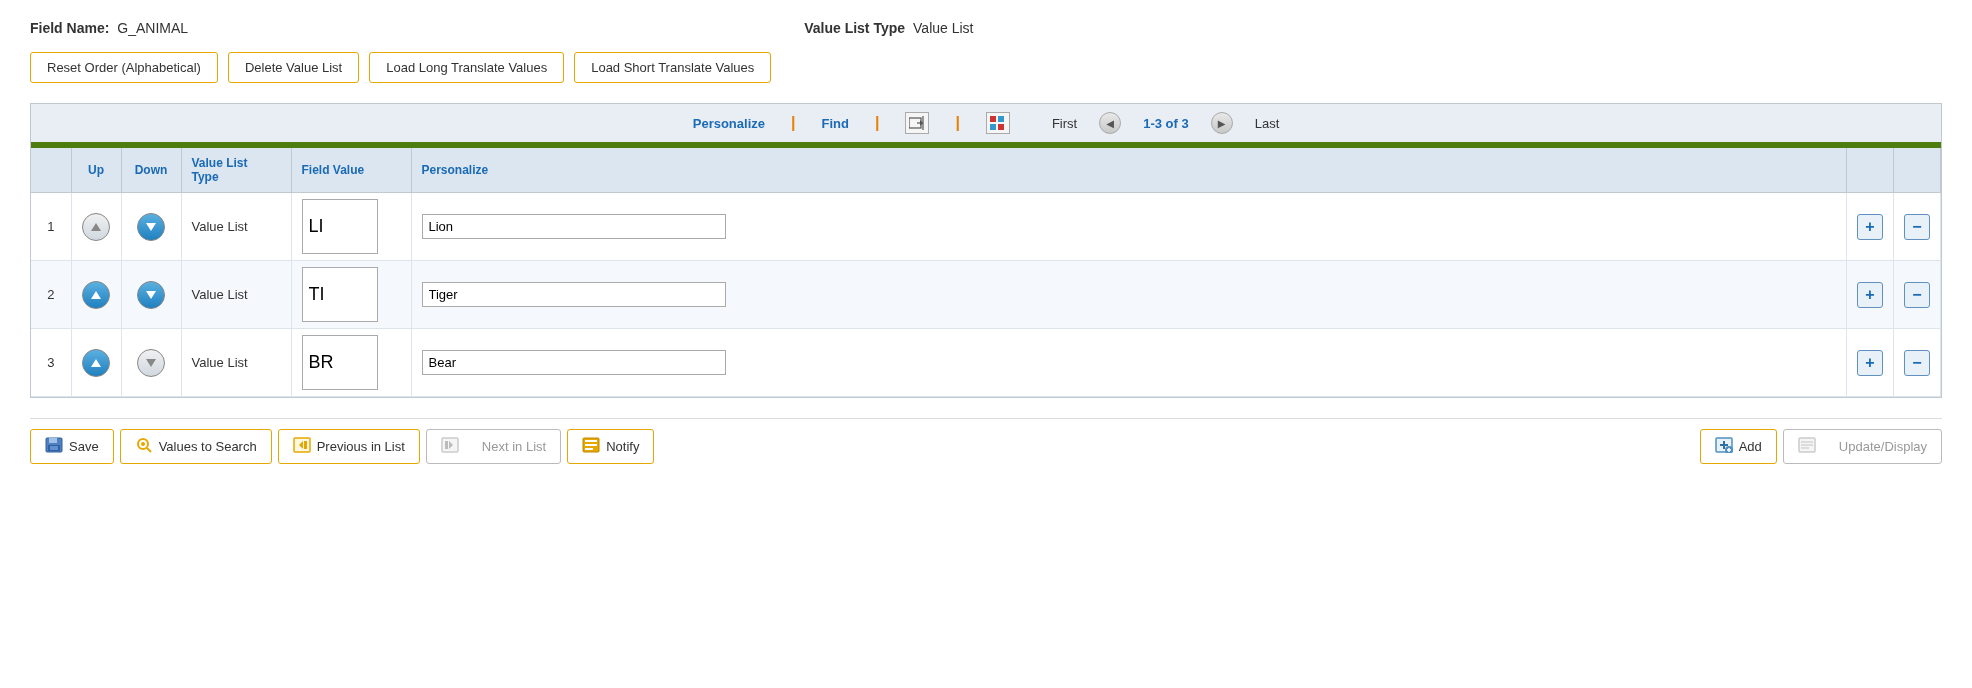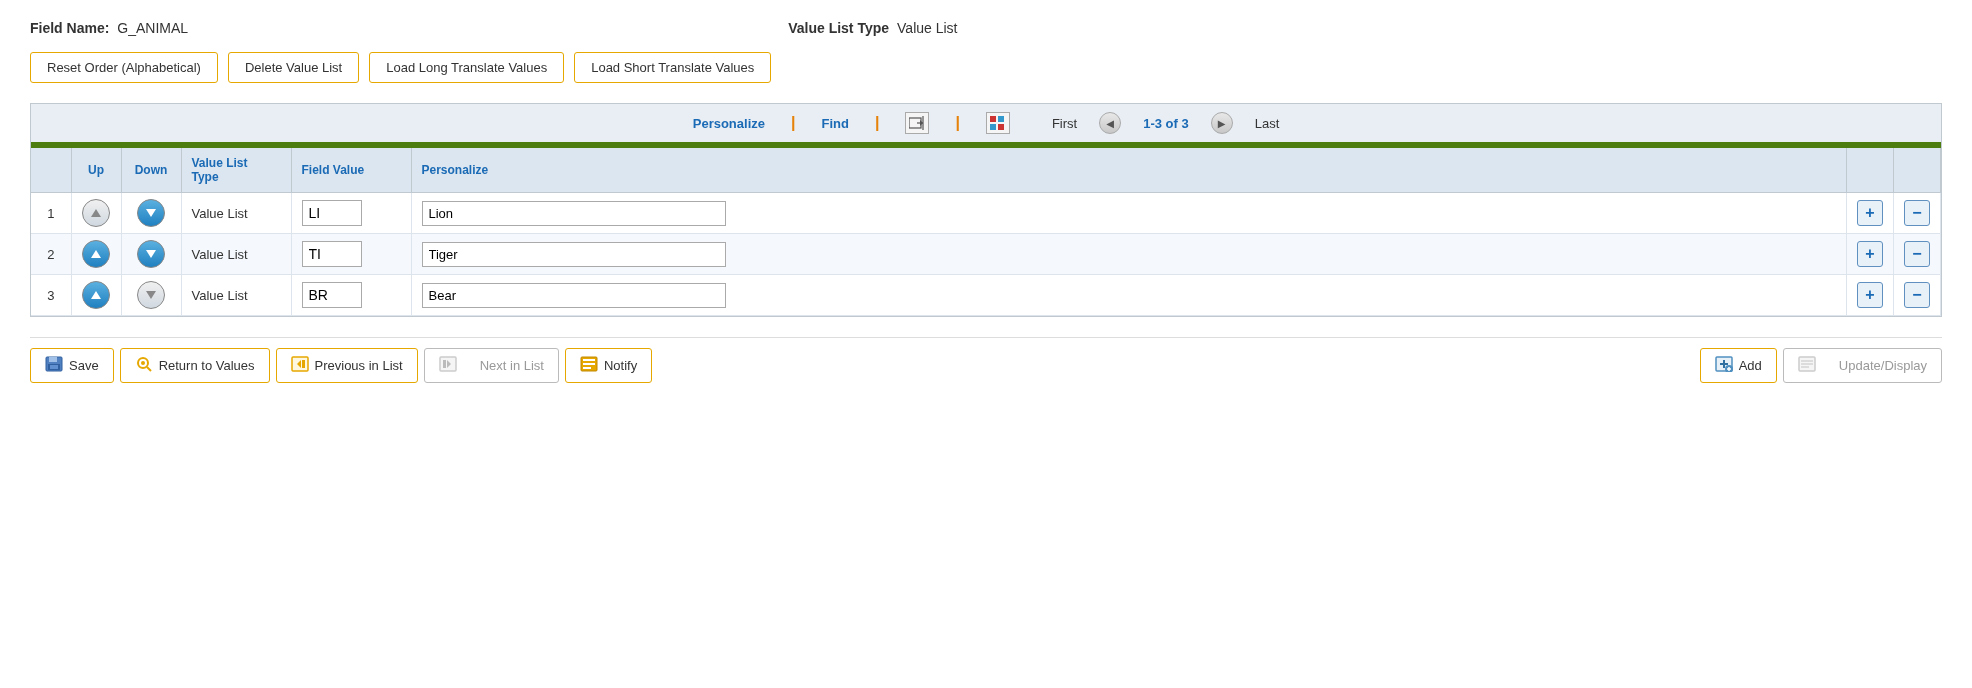--- a/index.html
+++ b/index.html
@@ -11,21 +11,21 @@
       padding: 20px 30px;
       width: 1972px;
       min-height: 688px;
     }
 
     
     .header-row {
       display: flex;
       align-items: flex-end;
       margin-bottom: 16px;
-      gap: 0;
+      gap: 16px;
     }
     .field-name-section {
       display: flex;
       align-items: center;
       gap: 8px;
       flex: 0 0 auto;
     }
     .field-name-label {
       font-weight: bold;
       font-size: 14px;
@@ -196,23 +196,23 @@
       color: #1a6ab5;
     }
     .arrow-btn.active {
       background: linear-gradient(to bottom, #5ab0e0, #2080c0);
       color: #fff;
     }
 
     
     .field-input {
       border: 1px solid #aaa;
-      padding: 4px 6px;
-      font-size: 14px;
-      width: 60px;
+      padding: 16px 6px;
+      font-size: 18px;
+      width: 76px;
     }
     .desc-input {
       border: 1px solid #aaa;
       padding: 4px 6px;
       font-size: 13px;
       width: 304px;
     }
 
     
     .row-action-btn {
@@ -424,21 +424,21 @@
   </button>
 
   <button class="bottom-btn">
     <span>
       <svg width="18" height="16" viewBox="0 0 18 16">
         <circle cx="8" cy="7" r="5" fill="none" stroke="#e6a800" stroke-width="2"></circle>
         <line x1="12" y1="11" x2="16" y2="15" stroke="#e6a800" stroke-width="2"></line>
         <circle cx="8" cy="7" r="2" fill="#e6a800"></circle>
       </svg>
     </span>
-    <span>Return to Values</span>
+    <span>Values to Search</span>
   </button>
 
   <button class="bottom-btn">
     <span>
       <svg width="18" height="16" viewBox="0 0 18 16">
         <rect x="1" y="1" width="16" height="14" rx="1" fill="#fff8e0" stroke="#e6a800" stroke-width="1.5"></rect>
         <polygon points="10,4 6,8 10,12" fill="#e6a800"></polygon>
         <rect x="11" y="4" width="3" height="8" fill="#e6a800"></rect>
       </svg>
     </span>

